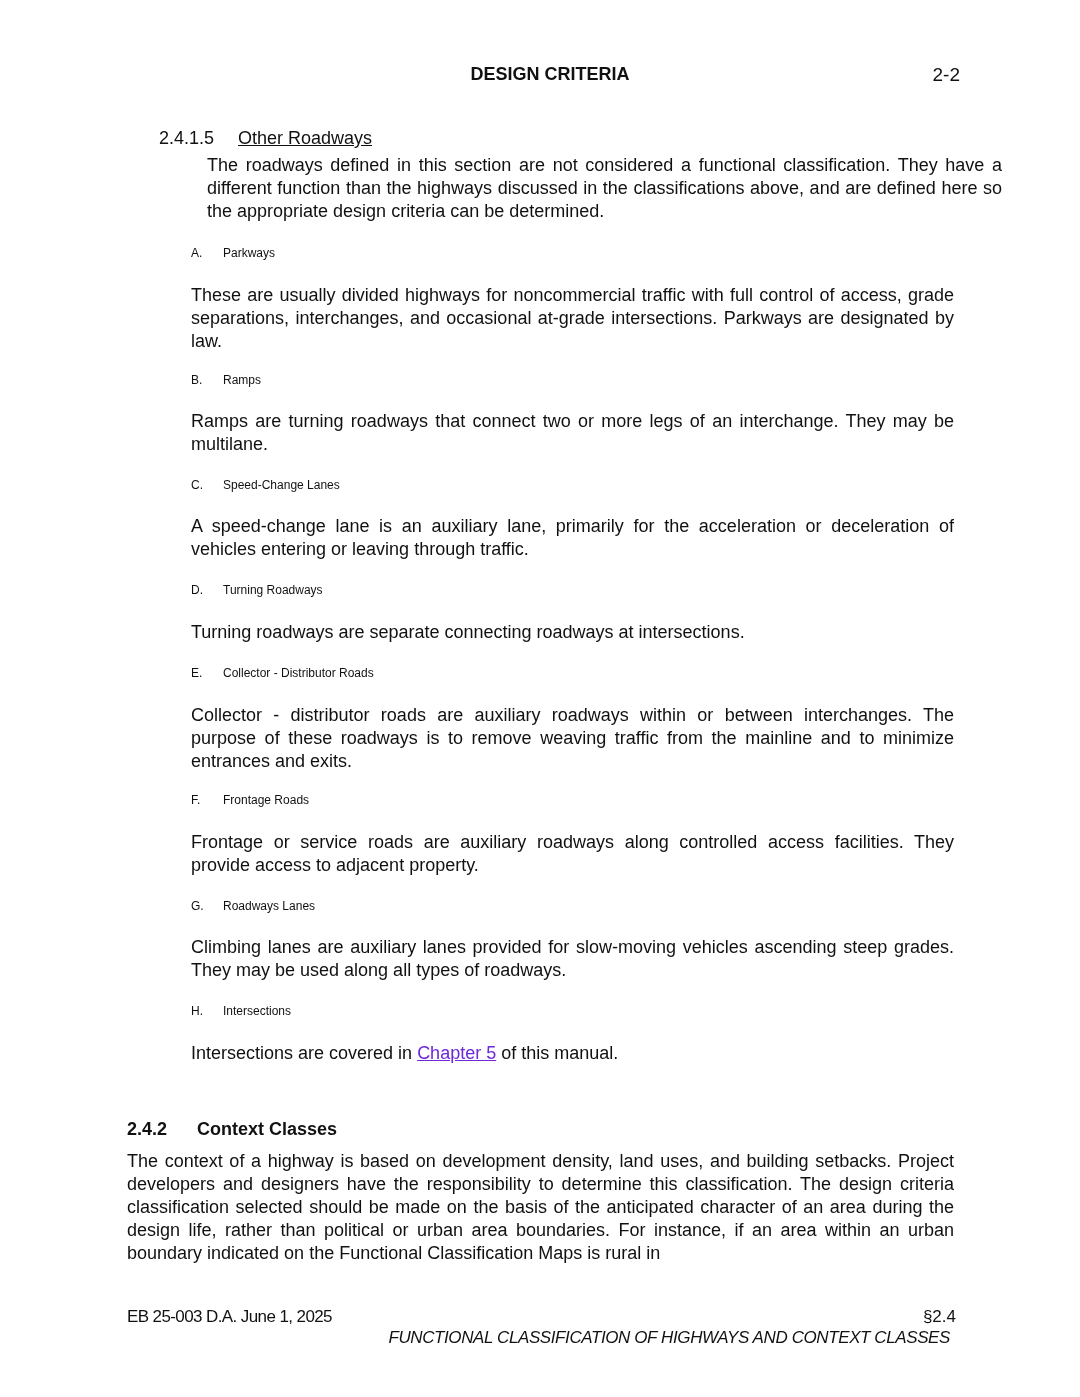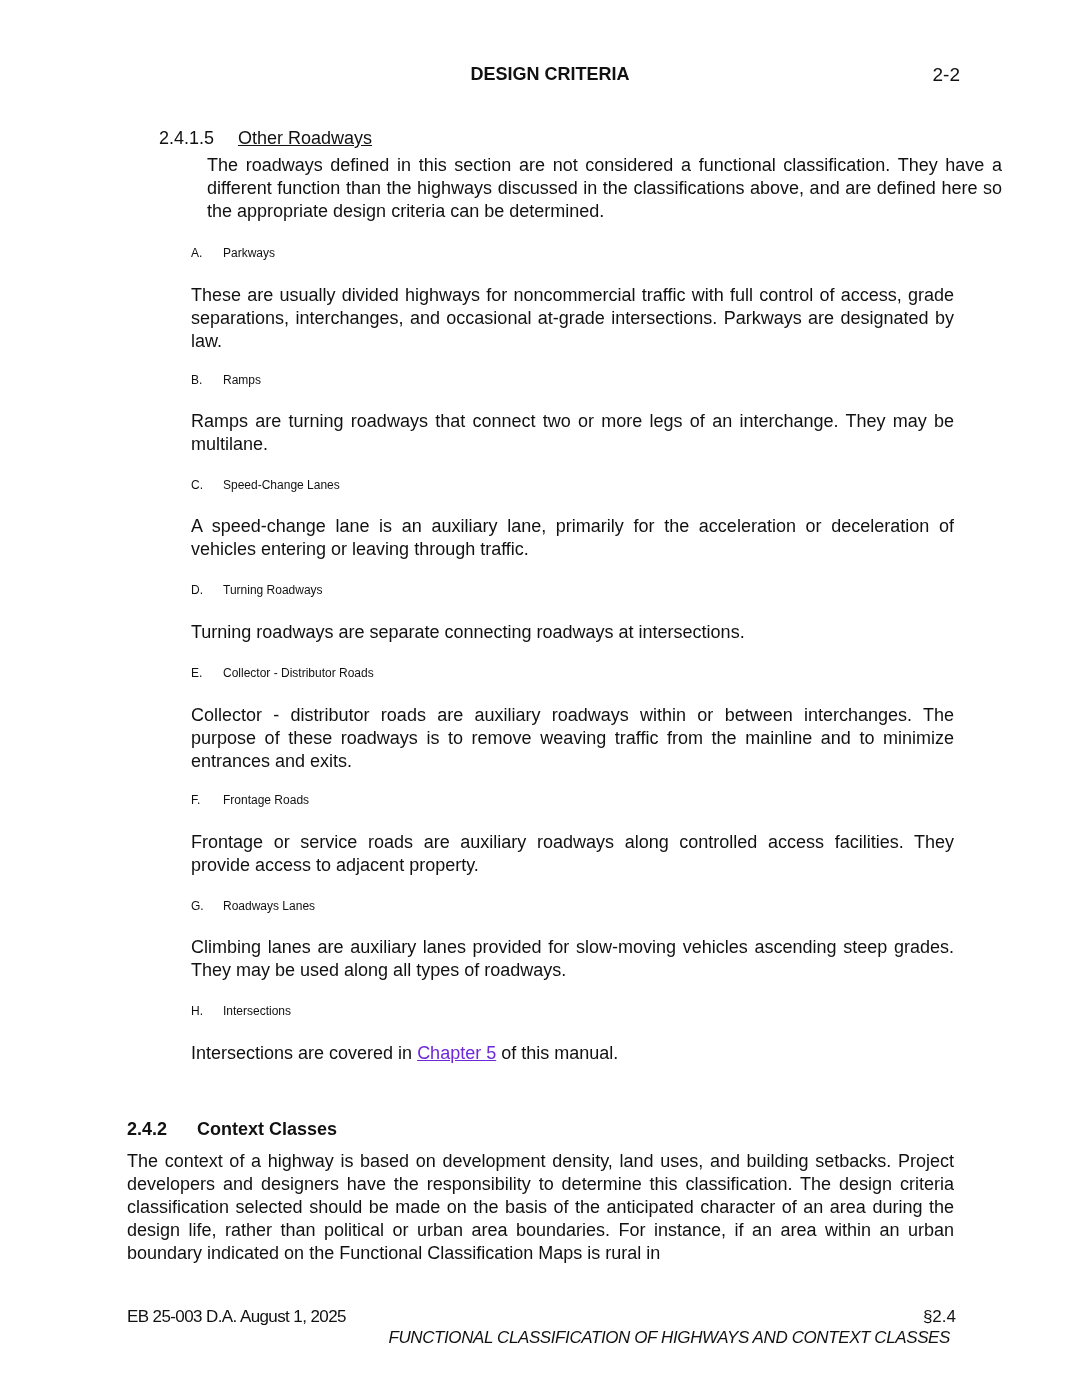--- a/index.html
+++ b/index.html
@@ -76,16 +76,16 @@
   <span class="letter">H.</span><span>Intersections</span>
 </div>
 <div class="para item-text" style="top:1042px"><span>Intersections are covered in </span><a class="link" href="#">Chapter 5</a><span> of this manual.</span></div>
 
 <div class="sec-heading">
   <span class="num">2.4.2</span><span>Context Classes</span>
 </div>
 <div class="para context">The context of a highway is based on development density, land uses, and building setbacks. Project developers and designers have the responsibility to determine this classification. The design criteria classification selected should be made on the basis of the anticipated character of an area during the design life, rather than political or urban area boundaries.  For instance, if an area within an urban boundary indicated on the Functional Classification Maps is rural in</div>
 
 <div>
-  <div class="foot-left">EB 25-003  D.A. August 1, 2025</div>
+  <div class="foot-left">EB 25-003  D.A. June 1, 2025</div>
   <div class="foot-right">§2.4</div>
   <div class="foot-title">FUNCTIONAL CLASSIFICATION OF HIGHWAYS AND CONTEXT CLASSES</div>
 </div>
 
 </body></html>

